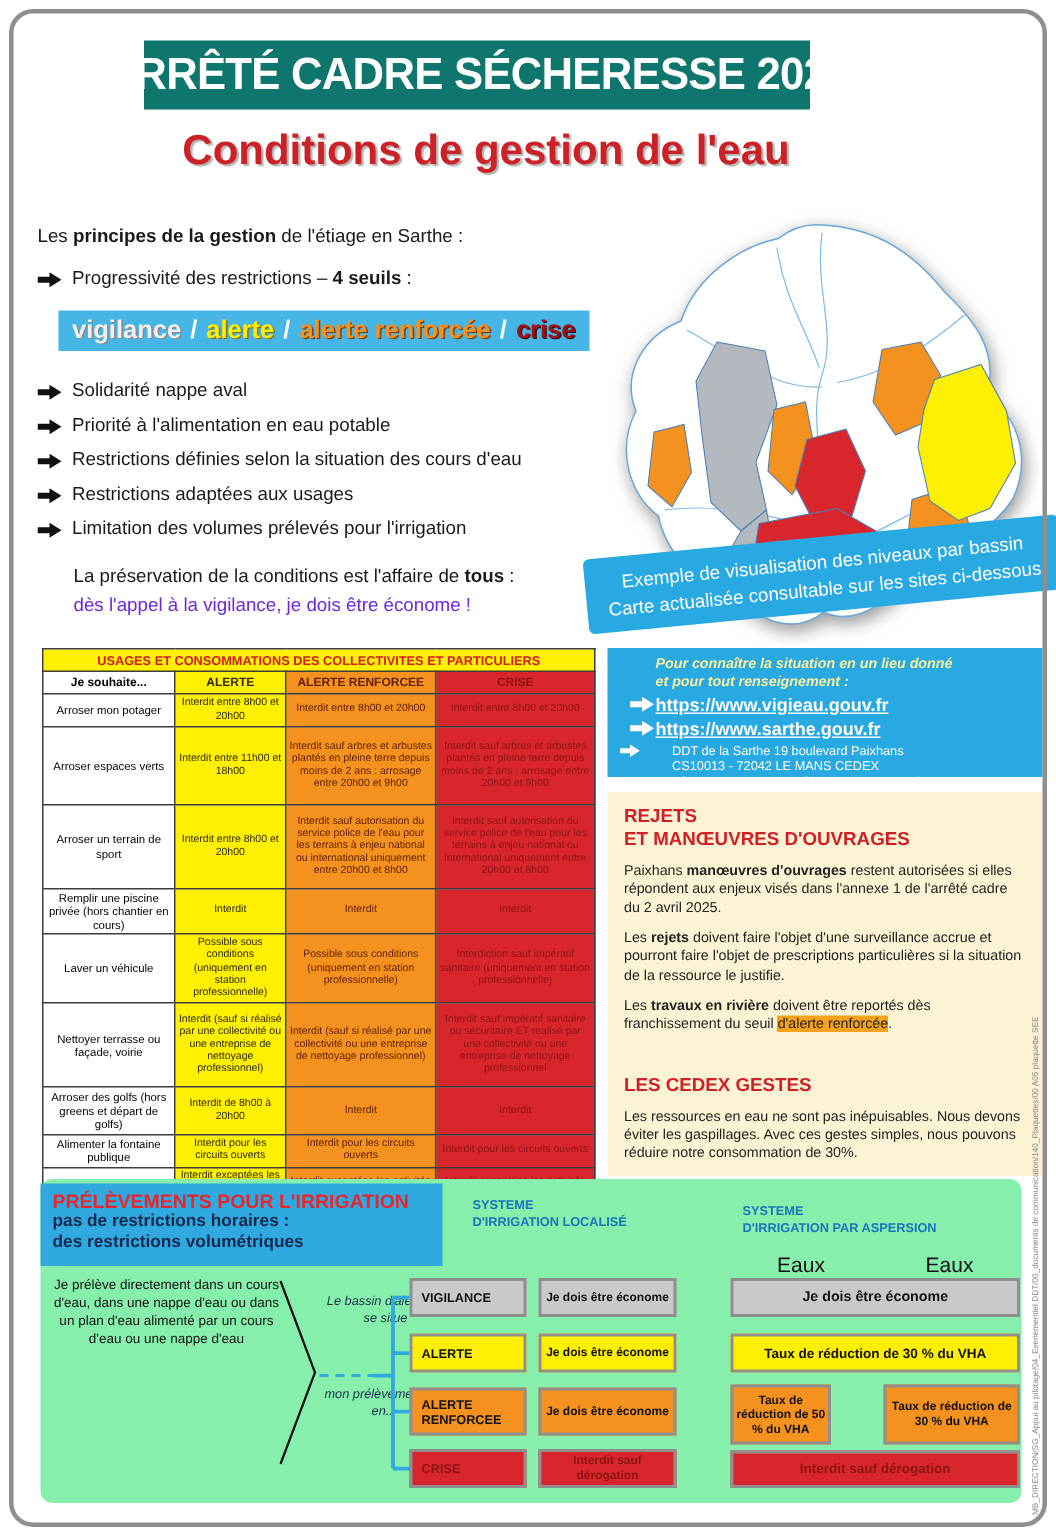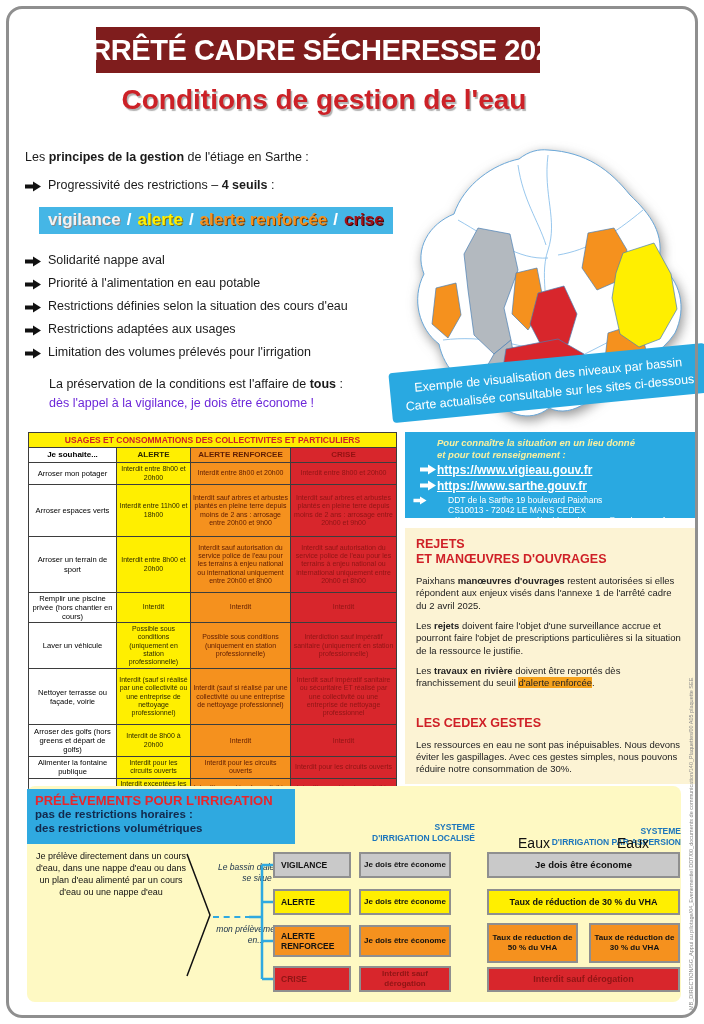--- a/index.html
+++ b/index.html
@@ -1,21 +1,21 @@
 <!DOCTYPE html>
 <html><head>
 <meta charset="utf-8">
 <style>
   * { box-sizing: border-box; margin: 0; padding: 0; }
   body { background: #e8e8e8; font-family: "Liberation Sans", sans-serif; }
   .page { position: relative; width: 704px; height: 1024px; background: #ffffff; margin: 0 auto; overflow: hidden; }
   .frame { position: absolute; inset: 6px; border: 3px solid #8f8f8f; border-radius: 16px; pointer-events: none; z-index: 50; }
 
   
-  .title-banner { position: absolute; left: 96px; top: 27px; width: 444px; height: 46px; background: #7f1d1d; display: flex; align-items: center; justify-content: center; }
+  .title-banner { position: absolute; left: 96px; top: 27px; width: 444px; height: 46px; background: #0f766e; display: flex; align-items: center; justify-content: center; }
   .title-banner h1 { color: #ffffff; font-size: 30px; font-weight: bold; letter-spacing: -0.5px; transform: scaleX(0.97); white-space: nowrap; }
   .subtitle { position: absolute; left: 96px; top: 84px; width: 456px; text-align: center; color: #cc2127; font-size: 28px; font-weight: bold; text-shadow: 1.5px 1.5px 1px rgba(80,80,80,0.45); white-space: nowrap; }
 
   
   .principles { position: absolute; left: 25px; top: 150px; width: 372px; font-size: 12.5px; color: #1a1a1a; }
   .principles .intro { margin-bottom: 14px; }
   .bullet { display: flex; align-items: flex-start; gap: 7px; margin: 9px 0; }
   .bullet svg { flex: 0 0 auto; margin-top: 3px; }
   .seuils-bar { display: inline-flex; gap: 6px; margin: 6px 0 10px 14px; background: #45b6e6; padding: 3px 9px 4px; font-weight: bold; font-size: 17px; white-space: nowrap; }
   .seuils-bar .sep { color: #ffffff; }
@@ -54,25 +54,25 @@
   .addr { font-size: 8.5px; line-height: 1.25; }
 
   
   .cream { position: absolute; left: 405px; top: 528px; width: 290px; height: 256px; background: #fcf3d4; padding: 9px 11px; }
   .cream h2 { color: #cf2027; font-size: 12.5px; font-weight: bold; line-height: 1.2; }
   .cream p { font-size: 9.5px; color: #222222; line-height: 1.3; margin-top: 8px; }
   .cream .hl { background: #f6a21c; }
   .cream h2.gestes { margin-top: 26px; }
 
   
-  .irrig { position: absolute; left: 27px; top: 786px; width: 654px; height: 216px; background: #fef9c3; border-radius: 8px; }
+  .irrig { position: absolute; left: 27px; top: 786px; width: 654px; height: 216px; background: #86efac; border-radius: 8px; }
   .irrig-hdr { position: absolute; left: 0; top: 3px; width: 268px; height: 55px; background: #2fa9e0; padding: 4px 8px; }
   .irrig-hdr .t { color: #e8262c; font-weight: bold; font-size: 13px; }
   .irrig-hdr .s { color: #12294d; font-weight: bold; font-size: 11.5px; line-height: 1.2; }
-  .col-title { position: absolute; text-align: right; color: #1b75bc; font-weight: bold; font-size: 8.5px; line-height: 1.3; margin-top: 24px; }
+  .col-title { position: absolute; text-align: left; color: #1b75bc; font-weight: bold; font-size: 8.5px; line-height: 1.3; }
   .src-text { position: absolute; left: 8px; top: 64px; width: 152px; text-align: center; font-size: 9px; line-height: 1.35; color: #111111; }
   .mid-italic { position: absolute; text-align: center; font-style: italic; font-size: 8.5px; color: #18304a; line-height: 1.3; }
   .dashline { position: absolute; left: 186px; top: 130px; width: 38px; border-top: 2px dashed #2fa9e0; }
   .lvl-box, .res-box, .asp-box { position: absolute; border: 2px solid #8f8f8f; display: flex; align-items: center; justify-content: center; font-weight: bold; text-align: center; }
   .lvl-box { left: 246px; width: 78px; justify-content: flex-start; padding-left: 6px; text-align: left; font-size: 8.5px; }
   .res-box { left: 332px; width: 92px; font-size: 8px; line-height: 1.2; }
   .asp-box { font-size: 8px; line-height: 1.2; }
   .bg-gray { background: #c9c9c9; color: #111111; }
   .bg-yellow { background: #ffef00; color: #111111; }
   .bg-orange { background: #f5911e; color: #111111; }
@@ -341,19 +341,19 @@
     <div class="res-box bg-yellow" style="top:103px; height:26px;">Je dois être économe</div>
     <div class="res-box bg-orange" style="top:139px; height:32px;">Je dois être économe</div>
     <div class="res-box bg-red" style="top:180px; height:26px;">Interdit sauf dérogation</div>
 
     <div class="eaux-labels">
       <span>Eaux SUperficielles</span>
       <span>Eaux Restrictions</span>
     </div>
     <div class="asp-box bg-gray" style="left:460px; top:66px; width:193px; height:26px; font-size:9.5px;">Je dois être économe</div>
     <div class="asp-box bg-yellow" style="left:460px; top:103px; width:193px; height:26px; font-size:9px;">Taux de réduction de 30 % du VHA</div>
-    <div class="asp-box bg-orange" style="left:460px; top:137px; width:91px; height:40px;">Taux de réduction de 50 % du VHA</div>
+    <div class="asp-box bg-orange" style="left:460px; top:137px; width:67px; height:40px;">Taux de réduction de 50 % du VHA</div>
     <div class="asp-box bg-orange" style="left:562px; top:137px; width:91px; height:40px;">Taux de réduction de 30 % du VHA</div>
     <div class="asp-box bg-red" style="left:460px; top:181px; width:193px; height:25px; font-size:9px;">Interdit sauf dérogation</div>
   </div>
 
   <div class="v-caption">MB_DIRECTION/SG_Appui au pilotage/04_Evenementiel DDT/00_documents de communication/140_Plaquettes/00 A05 plaquette SEE</div>
 </div>
 
 </body></html>

